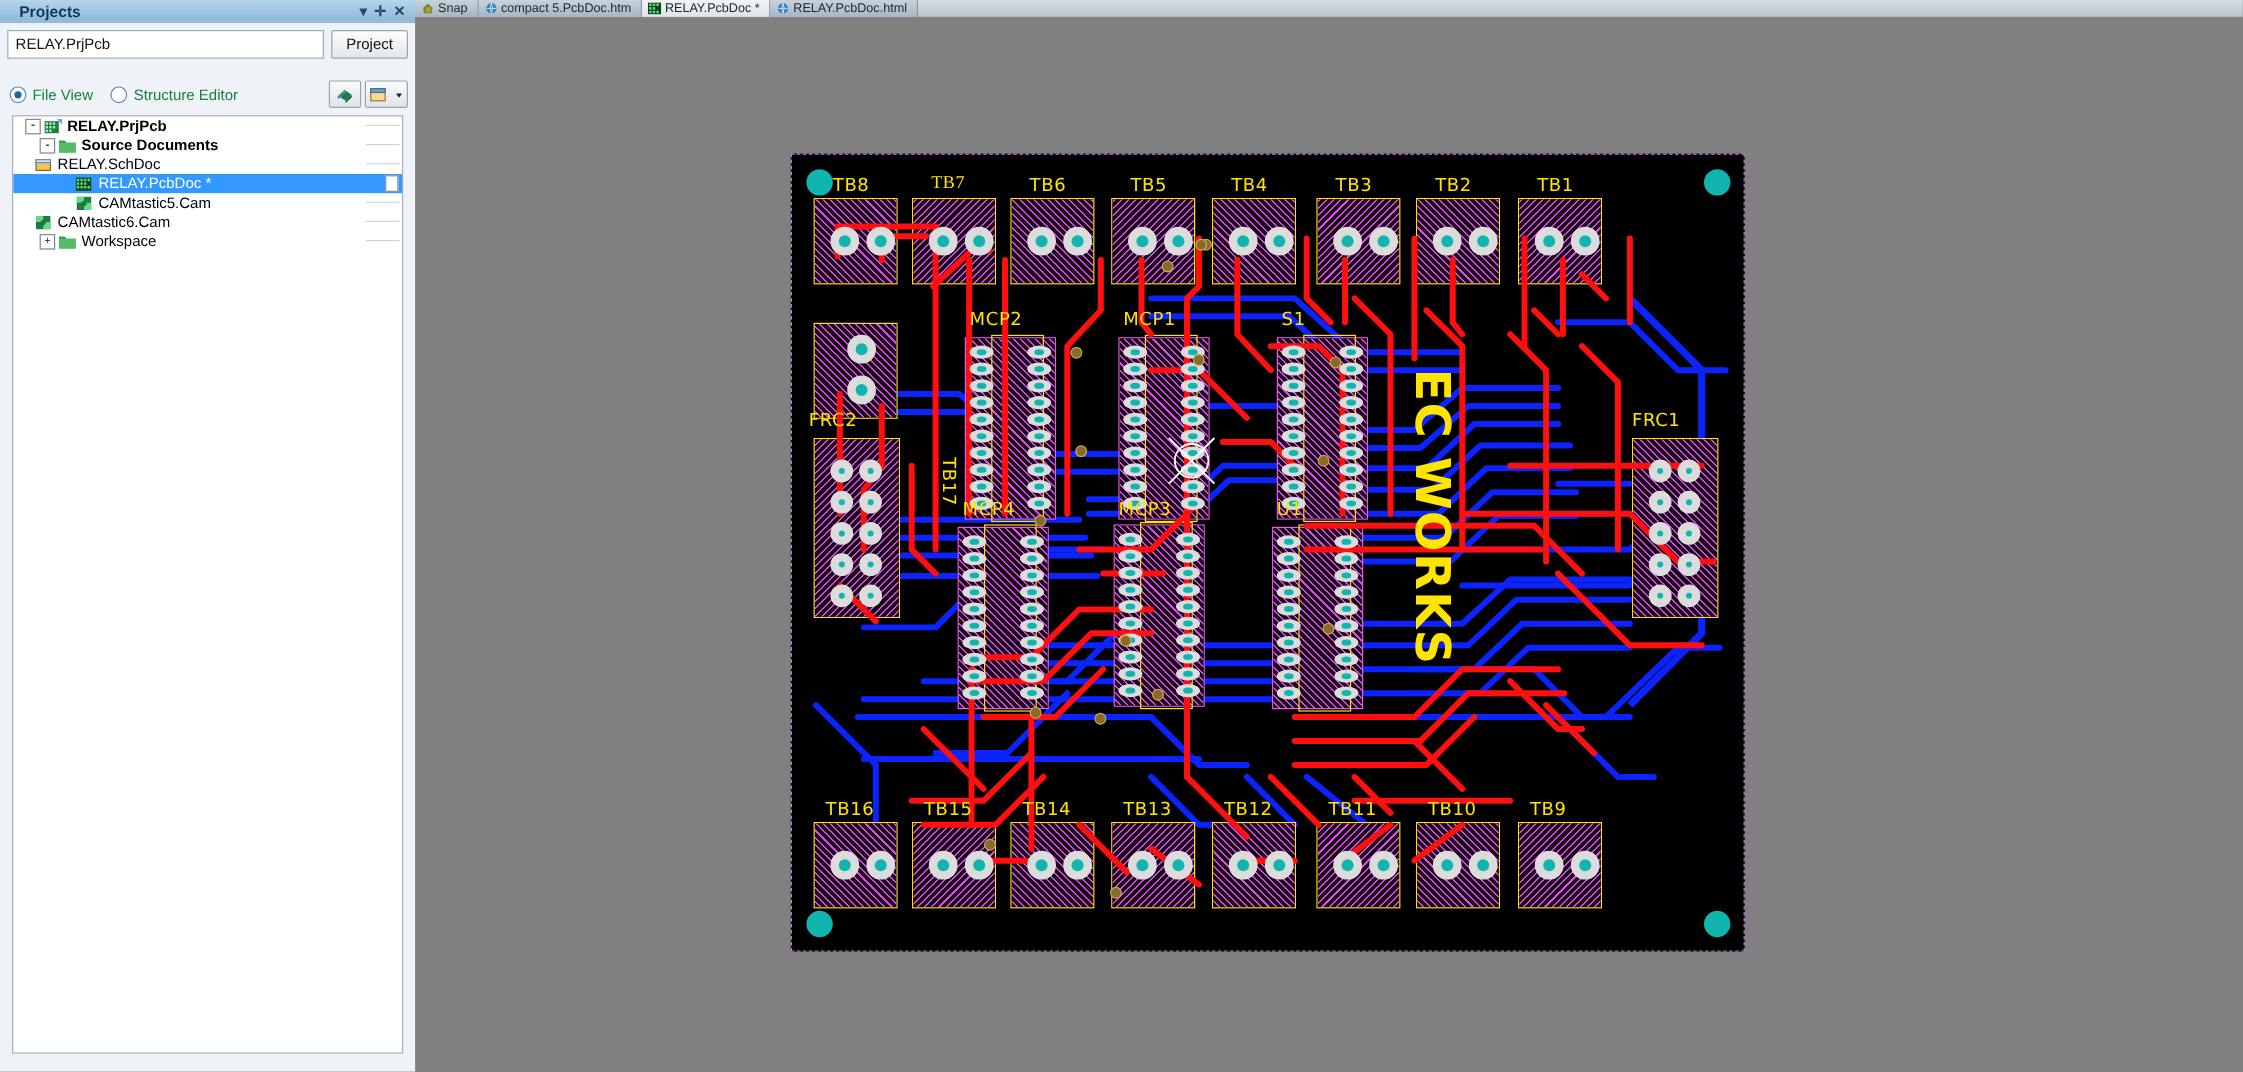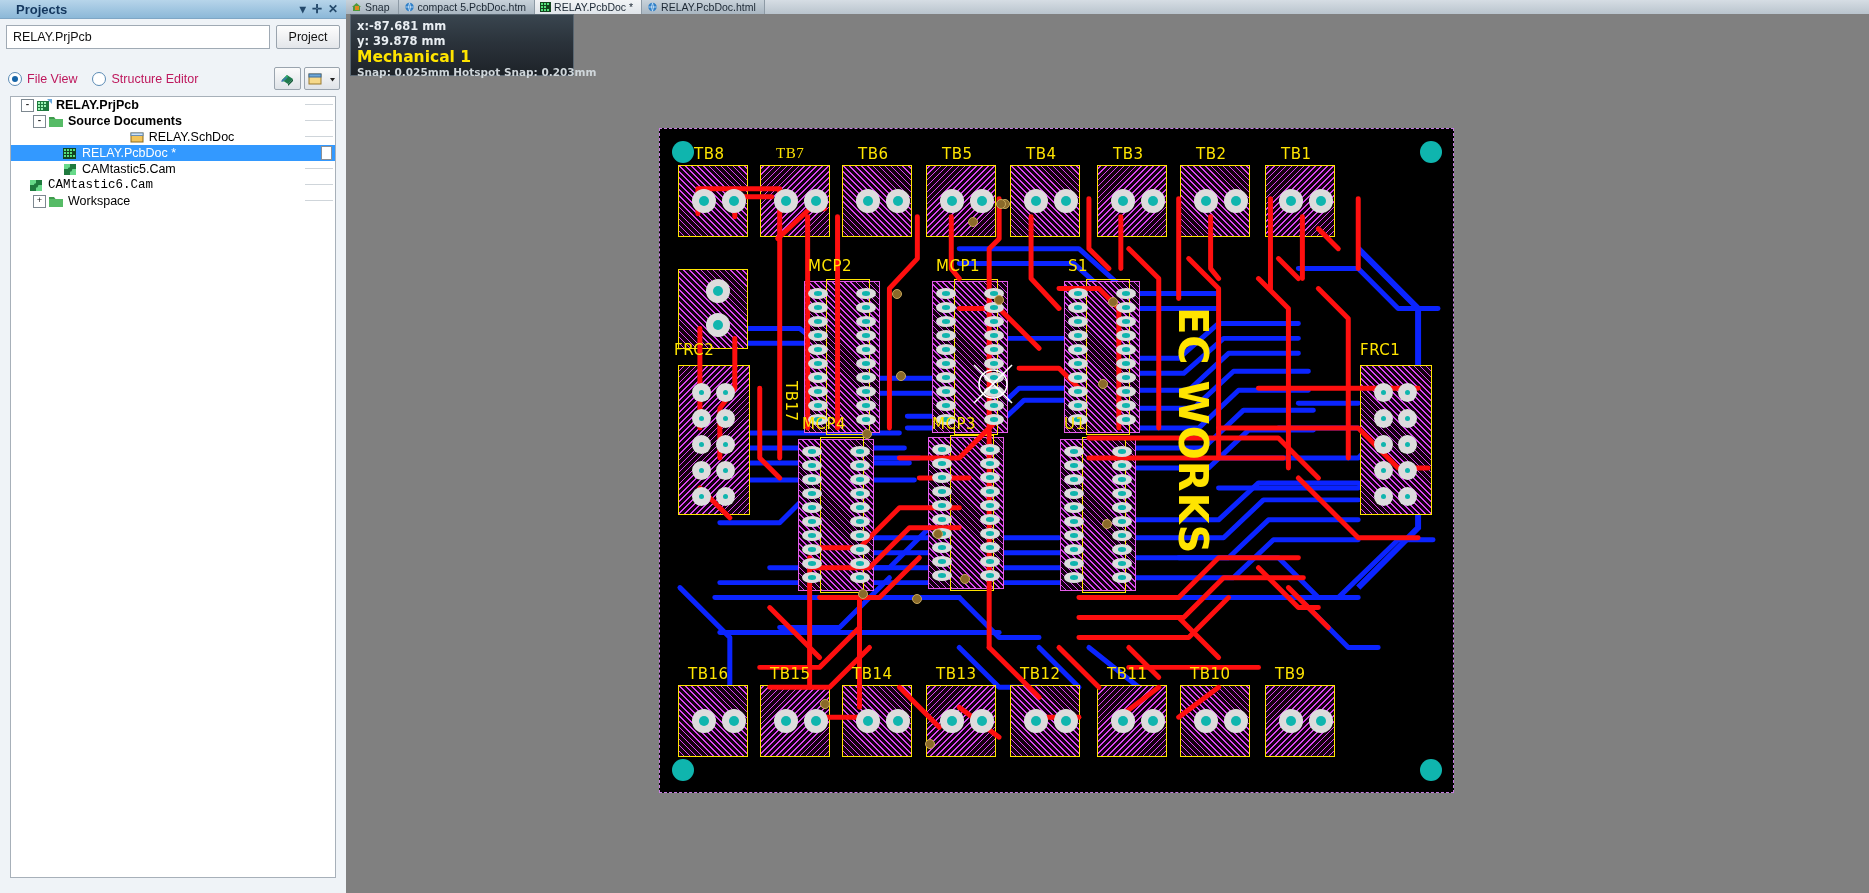--- a/index.html
+++ b/index.html
@@ -32,21 +32,21 @@
   }
   .combo .caret{
     margin-left:auto;width:18px;height:18px;display:flex;align-items:center;justify-content:center;
     font-size:9px;color:#222;
   }
   .sq-btn{
     min-width:62px;height:22px;background:linear-gradient(to bottom,#fdfdfd,#e3e6ea);
     border:1px solid #9aa4ae;border-radius:2px;font-size:12.5px;color:#111;
     display:flex;align-items:center;justify-content:center;cursor:pointer;
   }
-  .radio-row{display:flex;align-items:center;gap:5px;margin:18px 0 6px 2px;font-size:12.5px;color:#be185d;text-align:right;}
+  .radio-row{display:flex;align-items:center;gap:5px;margin:18px 0 6px 2px;font-size:12.5px;color:#15803d;text-align:right;}
   .radio{
     width:12px;height:12px;border-radius:50%;border:1px solid #5b8bb5;background:#fff;
     display:inline-flex;align-items:center;justify-content:center;
   }
   .radio.on::after{content:"";width:6px;height:6px;border-radius:50%;background:#1665a8;}
   .radio-lbl{margin-right:10px;}
   .tool-btns{margin-left:auto;display:flex;gap:3px;}
   .icon-btn{
     width:25px;height:21px;background:linear-gradient(to bottom,#fbfbfb,#dfe3e8);
     border:1px solid #9aa4ae;border-radius:2px;display:flex;align-items:center;justify-content:center;cursor:pointer;
@@ -219,21 +219,21 @@
         </div>
         <div class="tree-row bold" style="padding-left: 22px;">
           <span class="expander">-</span>
           <span class="ticon"><svg width="15" height="13" viewBox="0 0 15 13">
               <path d="M0 2 L5 2 L6.5 4 L14 4 L14 12 L0 12 Z" fill="#3f9a4d"></path>
               <path d="M0 4 L14 4 L14 12 L0 12 Z" fill="#56bb66"></path>
             </svg></span>
           <span>Source Documents</span>
           <span class="tree-rule"></span>
         </div>
-        <div class="tree-row" style=" justify-content: center;">
+        <div class="tree-row" style="">
           <span class="spacer" style="width: 14px;"></span>
           <span class="ticon"><svg width="15" height="13" viewBox="0 0 15 13">
               <rect x="1" y="2" width="12" height="9" fill="#f2c45a" stroke="#8a6a1e"></rect>
               <rect x="1" y="2" width="12" height="2.5" fill="#cfe2f5" stroke="#6b8fb5"></rect>
             </svg></span>
           <span>RELAY.SchDoc</span>
           <span class="tree-rule"></span>
         </div>
         <div class="tree-row sel" style="padding-left: 38px;">
           <span class="spacer" style="width: 14px;"></span>
@@ -260,21 +260,21 @@
           <span class="spacer" style="width: 14px;"></span>
           <span class="ticon"><svg width="15" height="13" viewBox="0 0 15 13">
               <rect x="1" y="1" width="12" height="11" fill="#1f7a3e"></rect>
               <path d="M1 1 L7 1 L7 6 L1 6Z" fill="#67d989"></path>
               <path d="M7 6 L13 6 L13 12 L7 12Z" fill="#67d989"></path>
               <circle cx="7" cy="6.5" r="2.2" fill="#1f7a3e"></circle>
             </svg></span>
           <span>CAMtastic5.Cam</span>
           <span class="tree-rule"></span>
         </div>
-        <div class="tree-row" style=" font-family: Liberation Mono, monospace;">
+        <div class="tree-row" style="">
           <span class="spacer" style="width: 14px;"></span>
           <span class="ticon"><svg width="15" height="13" viewBox="0 0 15 13">
               <rect x="1" y="1" width="12" height="11" fill="#1f7a3e"></rect>
               <path d="M1 1 L7 1 L7 6 L1 6Z" fill="#67d989"></path>
               <path d="M7 6 L13 6 L13 12 L7 12Z" fill="#67d989"></path>
               <circle cx="7" cy="6.5" r="2.2" fill="#1f7a3e"></circle>
             </svg></span>
           <span>CAMtastic6.Cam</span>
           <span class="tree-rule"></span>
         </div>
@@ -326,26 +326,20 @@
       </div>
       <div class="tab">
         <span class="tico"><svg width="11" height="10" viewBox="0 0 11 10">
             <circle cx="5.5" cy="5" r="4.2" fill="#2f7fc7"></circle>
             <path d="M1.5 5 L9.5 5 M5.5 0.8 Q7.6 5 5.5 9.2 Q3.4 5 5.5 0.8" stroke="#cfe6fa" fill="none" stroke-width="0.8"></path>
           </svg></span>
         <span>RELAY.PcbDoc.html</span>
       </div>
     </div>
 
-  <div id="status-overlay">
-    <div class="st-line">x:-87.681  mm</div>
-    <div class="st-line">y: 39.878  mm</div>
-    <div class="st-layer">Mechanical 1</div>
-    <div class="st-snap">Snap: 0.025mm Hotspot Snap: 0.203mm</div>
-  </div>
 
   <div id="pcb-wrap">
     <div id="board">
 
       <svg class="layer" viewBox="0 0 795 665" preserveAspectRatio="none">
         <g stroke="#0b24ff" stroke-width="5" fill="none" stroke-linecap="round" stroke-linejoin="round">
           <path d="M60 200 L140 200 L200 250 L300 250"></path>
           <path d="M60 215 L150 215 L210 265 L300 265"></path>
           <path d="M60 305 L200 305 L240 305"></path>
           <path d="M60 320 L205 320 L245 320"></path>

